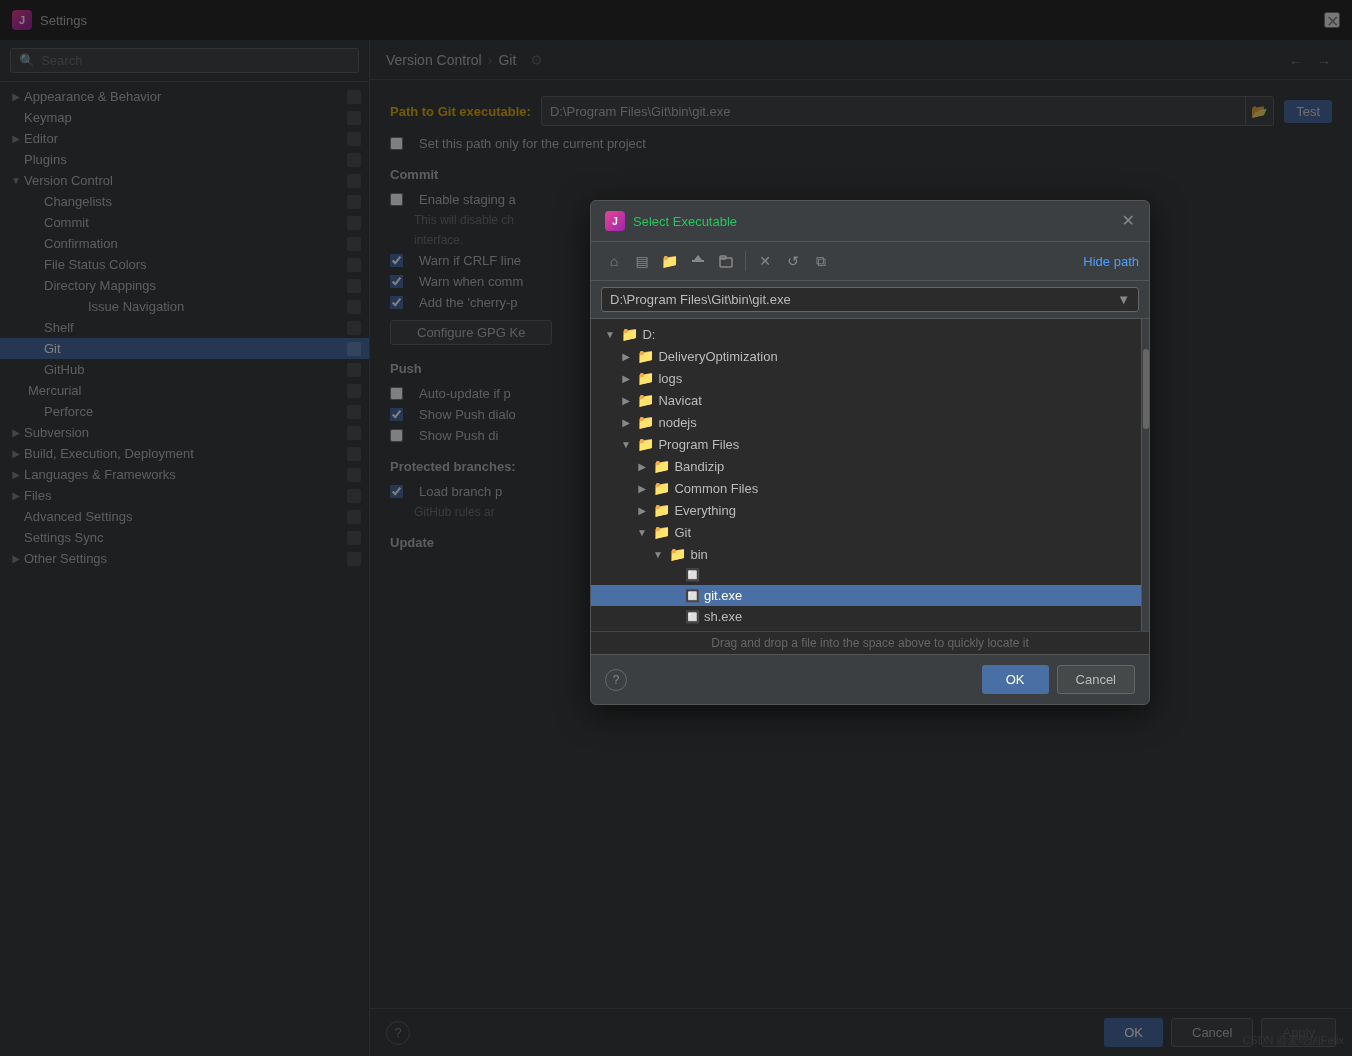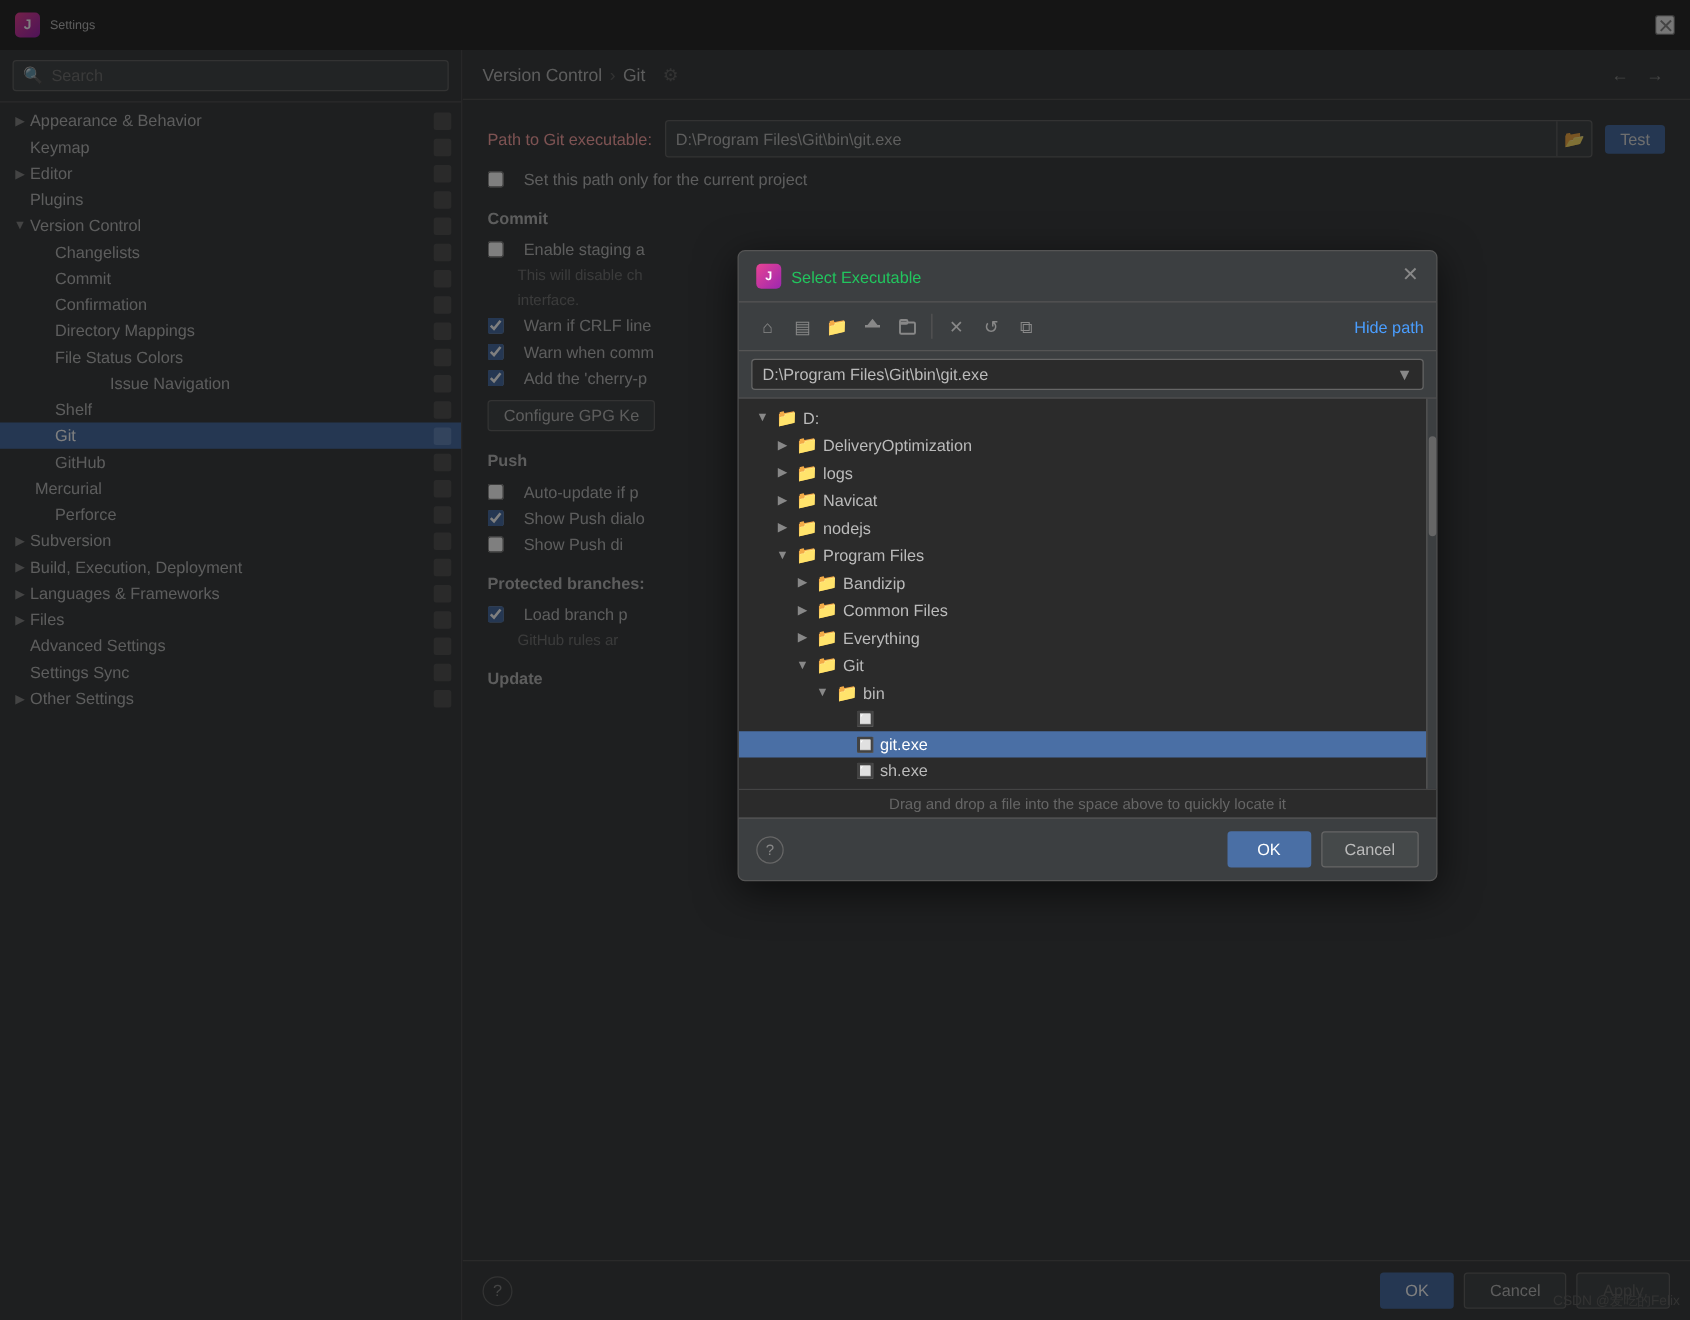--- a/index.html
+++ b/index.html
@@ -166,21 +166,21 @@
       padding: 16px 20px;
     }
 
     
     .settings-path-row {
       display: flex;
       align-items: center;
       gap: 10px;
       margin-bottom: 10px;
     }
-    .path-label { color: #fca5a5; white-space: nowrap; }
+    .path-label { color: #eab308; white-space: nowrap; font-weight: bold; }
     .path-input-wrap {
       display: flex;
       align-items: center;
       flex: 1;
       background: #45494a;
       border: 1px solid #666;
       border-radius: 3px;
     }
     .path-input {
       flex: 1;
@@ -228,21 +228,21 @@
       margin: 16px 0 8px 0;
       padding-bottom: 2px;
     }
 
     .dimmed-text { color: #777; font-size: 12px; margin-left: 24px; margin-bottom: 6px; }
 
     .config-btn {
       background: #45494a;
       border: 1px solid #666;
       color: #bbb;
-      padding: 4px 12px;
+      padding: 4px 26px;
       border-radius: 3px;
       cursor: pointer;
       font-size: 13px;
       margin-top: 4px;
     }
 
     
     .bottom-bar {
       height: 48px;
       background: #3c3f41;
@@ -512,21 +512,21 @@
     ::-webkit-scrollbar-thumb { background: #666; border-radius: 3px; }
   </style>
 </head>
 <body>
 
 <div class="main-window">
 
   <div class="title-bar">
     <div class="title-bar-left">
       <div class="title-bar-icon">J</div>
-      <span style="color:#bbb; font-size:10px;">Settings</span>
+      <span style="color:#bbb; font-size:13px;">Settings</span>
     </div>
     <button class="title-bar-close">✕</button>
   </div>
 
   <div class="content-area">
 
     <div class="sidebar">
       <div class="search-box">
         <div class="search-input">
           <span style="color:#888;">🔍</span>
@@ -579,27 +579,27 @@
         </div>
 
         <div class="tree-node-row" style="padding-left: 28px;">
           <span class="node-toggle"></span>
           <span class="node-label">Confirmation</span>
           <span class="node-gear"></span>
         </div>
 
         <div class="tree-node-row" style="padding-left: 28px;">
           <span class="node-toggle"></span>
+          <span class="node-label">File Status Colors</span>
+          <span class="node-gear"></span>
+        </div>
+
+        <div class="tree-node-row" style="padding-left: 28px;">
+          <span class="node-toggle"></span>
           <span class="node-label">Directory Mappings</span>
-          <span class="node-gear"></span>
-        </div>
-
-        <div class="tree-node-row" style="padding-left: 28px;">
-          <span class="node-toggle"></span>
-          <span class="node-label">File Status Colors</span>
           <span class="node-gear"></span>
         </div>
 
         <div class="tree-node-row" style="padding-left: 28px; gap: 44px;">
           <span class="node-toggle"></span>
           <span class="node-label">Issue Navigation</span>
           <span class="node-gear"></span>
         </div>
 
         <div class="tree-node-row" style="padding-left: 28px;">

